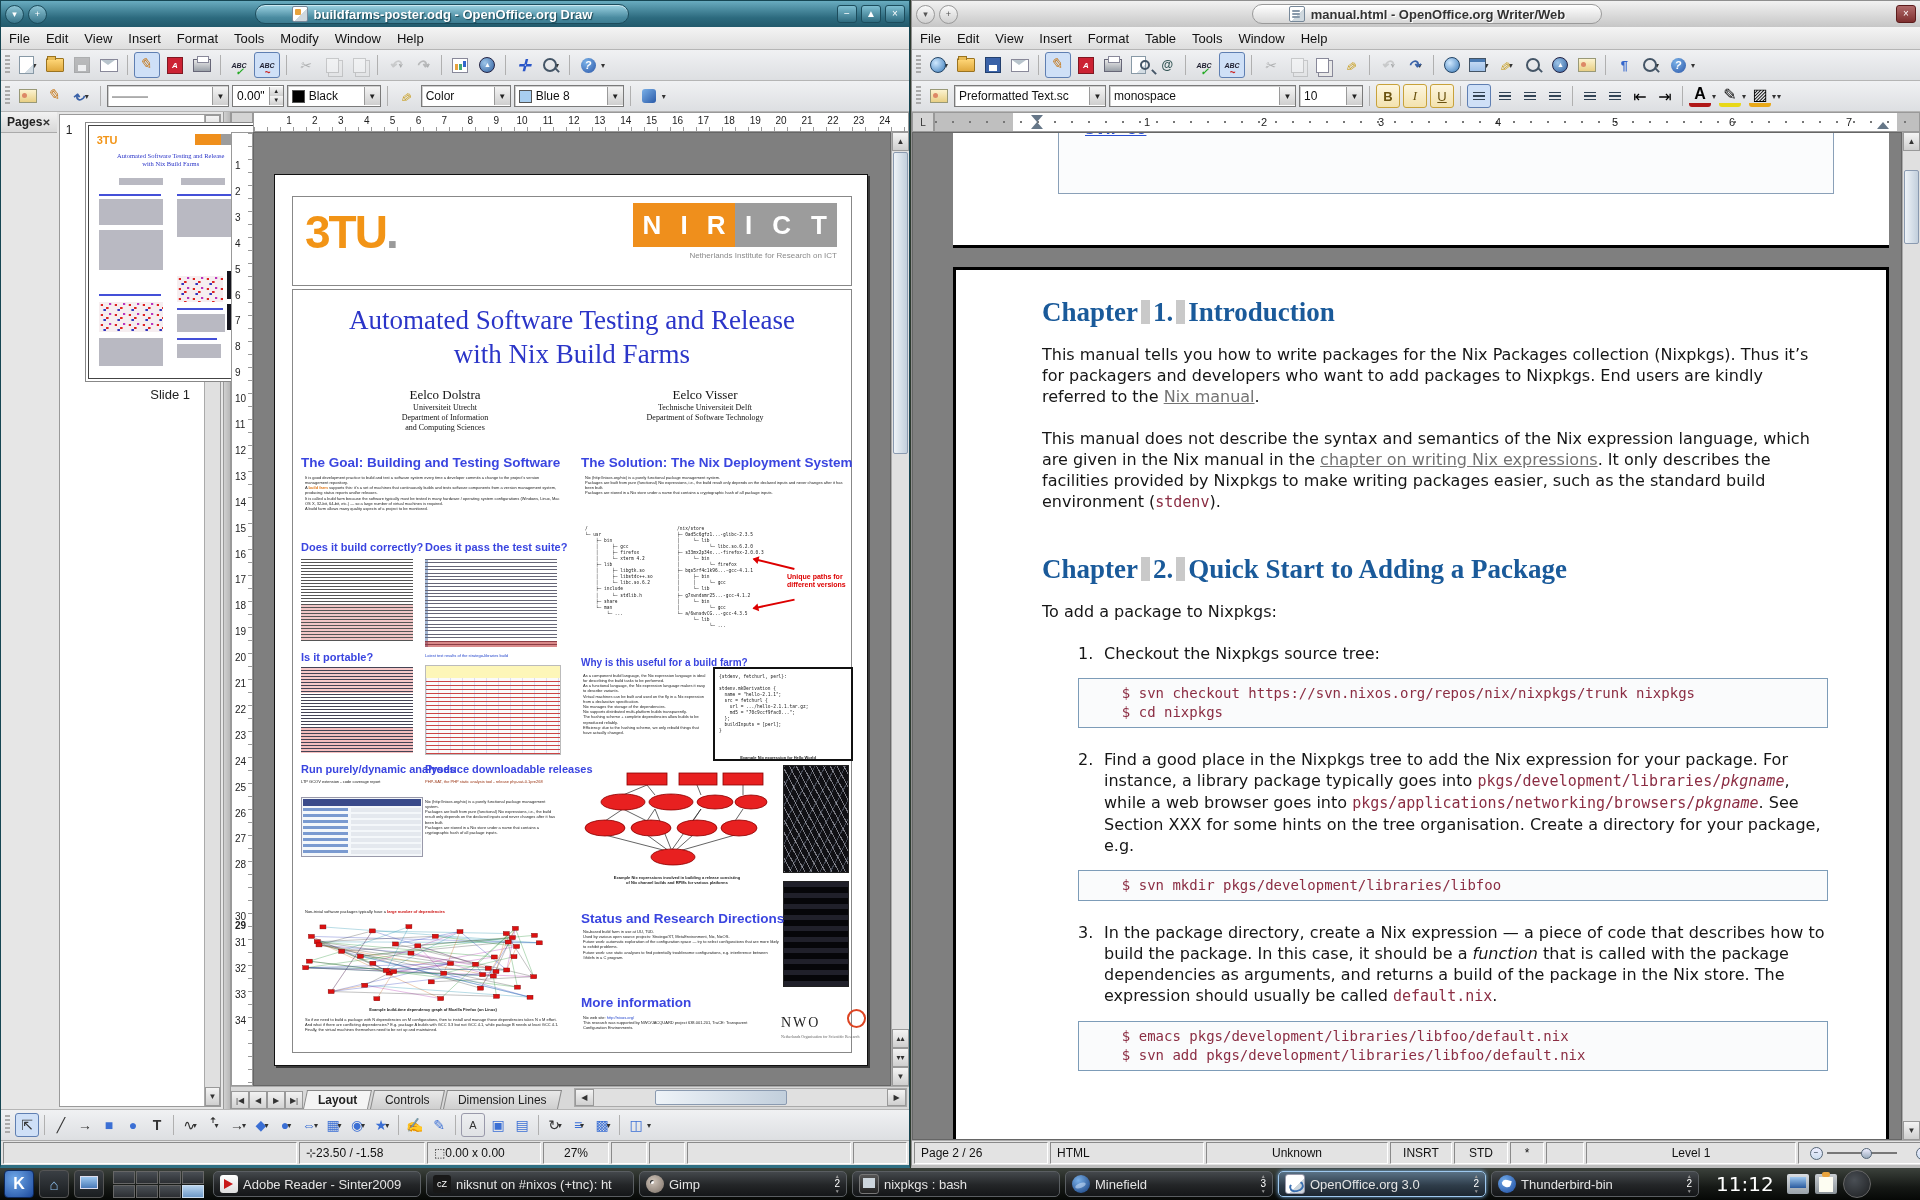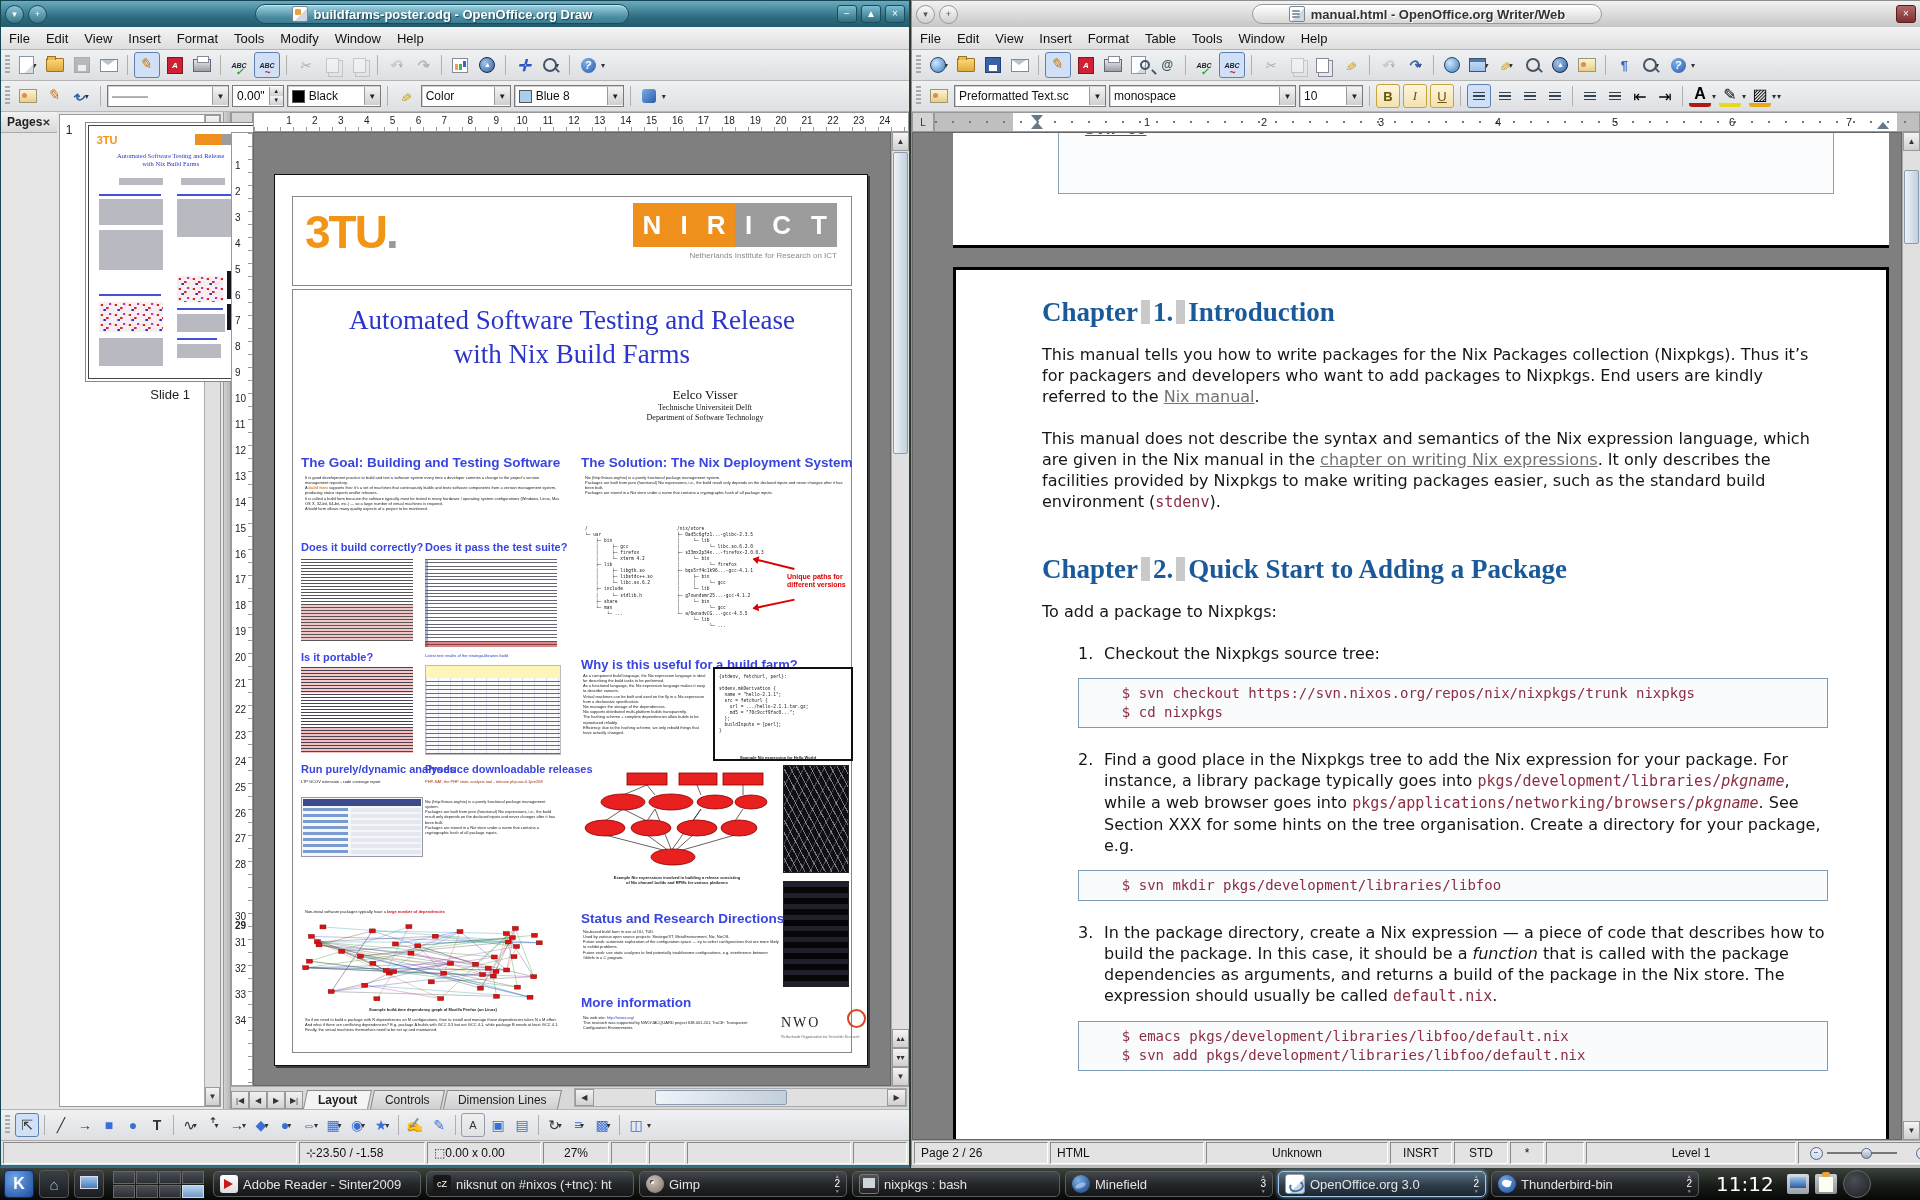--- a/index.html
+++ b/index.html
@@ -563,20 +563,26 @@
                       <span>C</span>
                       <span>T</span>
                     </div>
                 </div>
                 <div class="tag">Netherlands Institute for Research on ICT</div>
               </div>
               <div class="pbox" style="left:17px;top:114px;width:558px;height:762px;"></div>
               <div class="ptitle">
                 <span>Automated Software Testing and Release</span><br><span>with Nix Build Farms</span>
               </div>
+              <div class="pauthors" style="left:40px;">
+                <div class="an">Eelco Dolstra</div>
+                <div class="aa">Universiteit Utrecht
+Department of Information
+and Computing Sciences</div>
+              </div>
               <div class="pauthors" style="left:300px;">
                 <div class="an">Eelco Visser</div>
                 <div class="aa">Technische Universiteit Delft
 Department of Software Technology</div>
               </div>
 
               <div class="ph" style="left:26px;top:280px;">The Goal: Building and Testing Software</div>
               <div class="tinyw" style="left:30px;top:300px;width:256px;height:62px;">
                   <div class="tiny"><span style="white-space: pre-wrap;">It is good development practice to build and test a software system every time a developer commits a change to the project's version management repository.
 A </span><span class="r-hl" style="white-space: pre-wrap;">build farm</span><span style="white-space: pre-wrap;"> supports this: it's a set of machines that continuously builds and tests software components from a version management system, producing status reports and/or releases.
@@ -825,21 +831,21 @@
 │     └─ bin
 │           └─ gcc
 └─ a/6wnsdvCG...-gcc-4.3.5
       └─ lib
             └─ ...</div>
                 </div>
               <div class="redarrow" style="left:478px;top:388px;transform:rotate(14deg);"></div>
               <div class="redarrow" style="left:478px;top:428px;transform:rotate(-12deg);"></div>
               <div class="redlabel" style="left:512px;top:398px;">Unique paths for
 different versions</div>
-              <div class="ph ph2" style="left:306px;top:482px;font-size:13px;text-align:center;">Why is this useful for a build farm?</div>
+              <div class="ph ph2" style="left:306px;top:482px;font-size:10px;text-align:center;">Why is this useful for a build farm?</div>
               <div class="tinyw" style="left:308px;top:498px;width:124px;height:92px;">
                   <div class="tiny">As a component build language, the Nix expression language is ideal for describing the build tasks to be performed.
 As a functional language, the Nix expression language makes it easy to describe variants.
 Virtual machines can be built and used on the fly in a Nix expression from a declarative specification.
 Nix manages the storage of the dependencies.
 Nix supports distributed multi-platform builds transparently.
 The hashing scheme + complete dependencies allow builds to be reproduced reliably.
 Efficiency: due to the hashing scheme, we only rebuild things that have actually changed.</div>
                 </div>
               <div class="codebox" style="left:438px;top:492px;width:128px;height:82px;">

